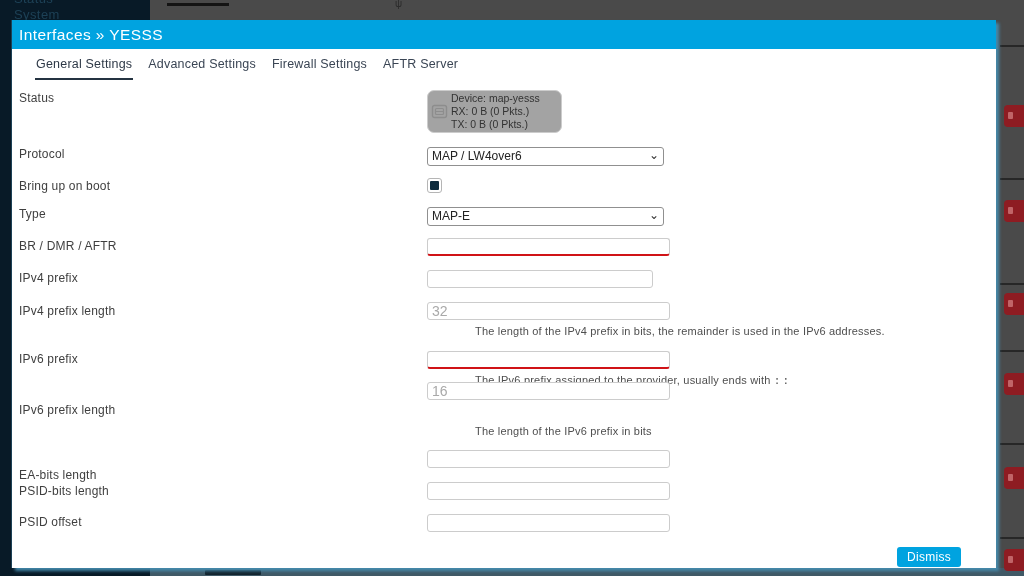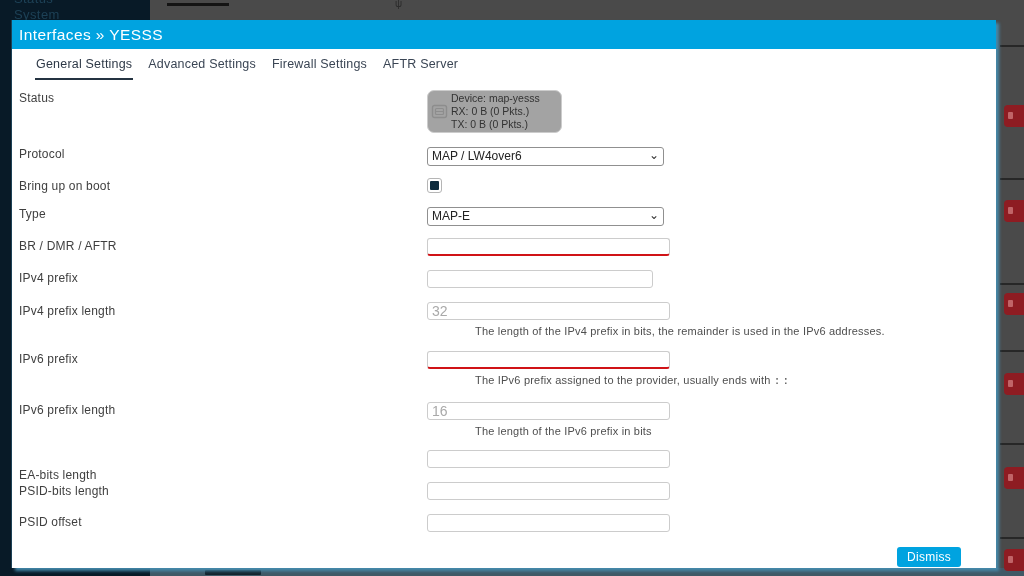--- a/index.html
+++ b/index.html
@@ -154,21 +154,21 @@
 
   <div class="row-label" style="top:284px">IPv4 prefix length</div>
   <input class="txt" style="top: 282px;" type="text" placeholder="32">
   <div class="desc" style="top:305px">The length of the IPv4 prefix in bits, the remainder is used in the IPv6 addresses.</div>
 
   <div class="row-label" style="top:332px">IPv6 prefix</div>
   <input class="txt error" style="top: 331px;" type="text">
   <div class="desc" style="top:354px"><span>The IPv6 prefix assigned to the provider, usually ends with </span><code>::</code></div>
 
   <div class="row-label" style="top:383px">IPv6 prefix length</div>
-  <input class="txt" style="top: 382px;" type="text" placeholder="16">
+  <input class="txt" style="top: 362px;" type="text" placeholder="16">
   <div class="desc" style="top:405px">The length of the IPv6 prefix in bits</div>
 
   <div class="row-label" style="top:448px">EA-bits length</div>
   <input class="txt" style="top: 430px;" type="text">
 
   <div class="row-label" style="top:464px">PSID-bits length</div>
   <input class="txt" style="top: 462px;" type="text">
 
   <div class="row-label" style="top:495px">PSID offset</div>
   <input class="txt" style="top: 494px;" type="text">

